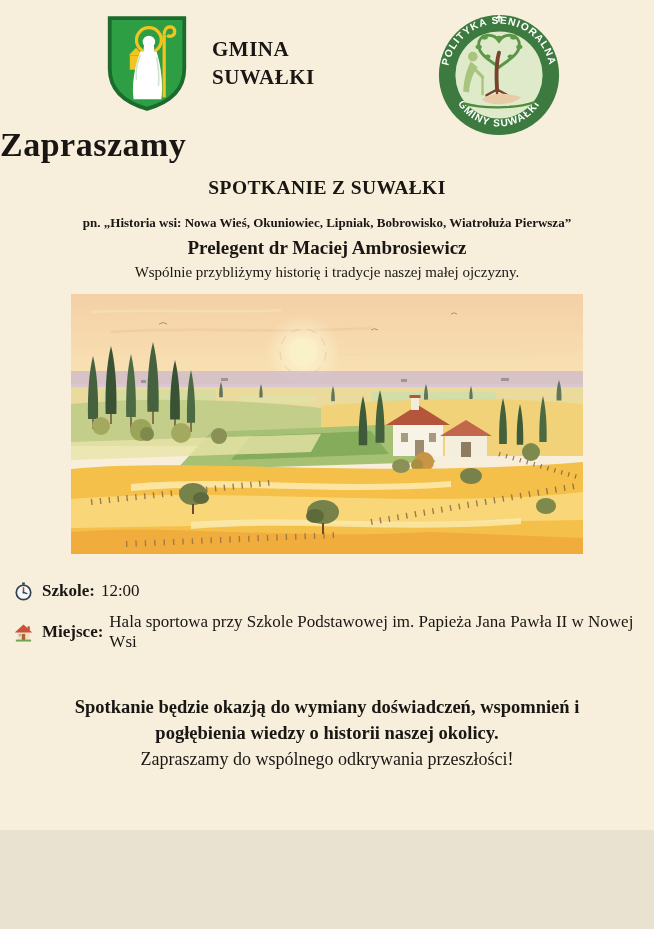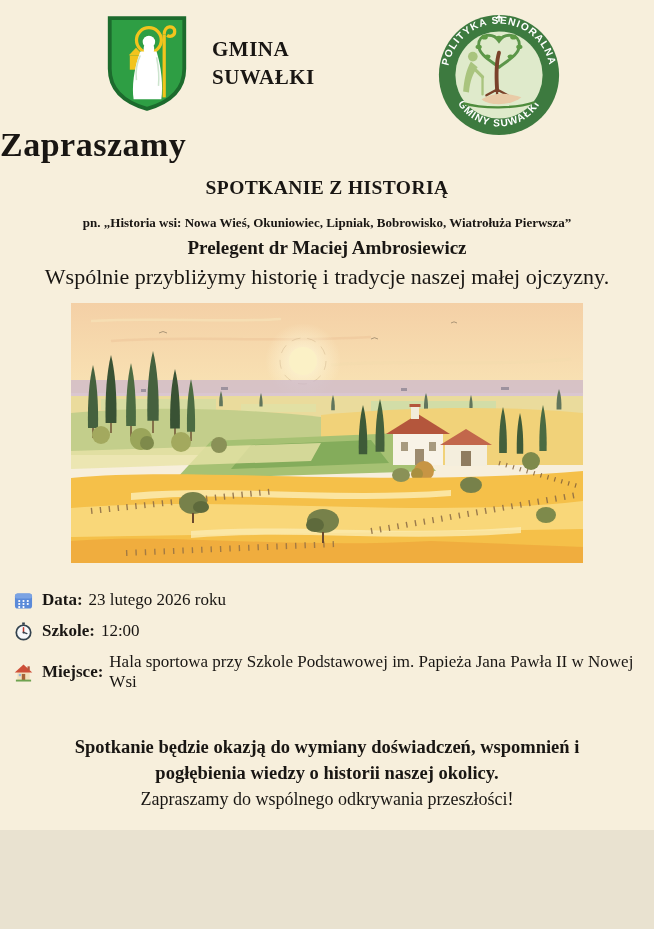--- a/index.html
+++ b/index.html
@@ -18,21 +18,21 @@
   .brand-name { margin:22px 0 0 22px; font-weight:bold; font-size:21px;
                 line-height:28px; letter-spacing:.5px; }
   .seal { width:126px; height:126px; display:block; margin-top:-1px; }
   
   .title { font-size:34px; font-weight:bold; margin-top:8px; letter-spacing:.5px; }
   .center-text { text-align:center; margin-left:auto; margin-right:auto; }
   .intro { font-weight:bold; font-size:19px; line-height:25px; max-width:552px; margin-top:13px; }
   .event-name { font-weight:bold; font-size:19.5px; margin-top:13px; letter-spacing:.4px; }
   .subtitle { font-weight:bold; font-size:13px; line-height:26px; max-width:516px; margin-top:11px; }
   .speaker { font-weight:bold; font-size:19px; margin-top:1px; }
-  .tagline { font-size:22px; margin-top:5px; }
+  .tagline { font-size:15px; margin-top:5px; }
   
   .painting { display:block; width:512px; height:260px; margin:13px auto 0 auto; }
   
   .details { list-style:none; margin:27px 0 0 14px; }
   .details li { display:flex; align-items:center; font-size:17px; margin-bottom:11px; }
   .details svg { width:19px; height:19px; margin-right:9px; flex:0 0 auto; }
   .detail-label { font-weight:bold; }
   .detail-value { margin-left:6px; }
   
   .closing-bold { font-weight:bold; font-size:18.5px; line-height:26px; max-width:560px; margin-top:42px; }
@@ -94,21 +94,21 @@
       <path d="M36,51 C31,60 29,70 28,82 L34,83 C35,72 38,63 43,57 Z" fill="#A9C47E"></path>
       <line x1="41" y1="60" x2="48" y2="67" stroke="#A9C47E" stroke-width="3.4" stroke-linecap="round"></line>
       <line x1="48" y1="67" x2="48" y2="85" stroke="#A9C47E" stroke-width="2.4" stroke-linecap="round"></line>
       <path d="M47,90 C59,83 75,83 88,88 C79,96 56,98 47,90 Z" fill="#E9CBA7"></path>
       <path d="M28,94 C48,100 82,100 102,93" fill="none" stroke="#4E8C3C" stroke-width="2.4"></path>
       <path d="M65,4 l0,6 M62,7 l3,-3 3,3" stroke="#FFFFFF" stroke-width="1.6" fill="none"></path>
     </svg>
   </div>
 
   <h1 class="title">Zapraszamy</h1>
-  <p class="event-name center-text">SPOTKANIE Z HISTORIĄ</p>
+  <p class="event-name center-text">SPOTKANIE Z SUWAŁKI</p>
   <p class="subtitle center-text">pn. „Historia wsi: Nowa Wieś, Okuniowiec, Lipniak, Bobrowisko, Wiatrołuża Pierwsza”</p>
   <p class="speaker center-text">Prelegent dr Maciej Ambrosiewicz</p>
   <p class="tagline center-text">Wspólnie przybliżymy historię i tradycje naszej małej ojczyzny.</p>
 
   <svg class="painting" viewBox="0 0 512 260" preserveAspectRatio="none">
     <defs>
       <linearGradient id="sky" x1="0" y1="0" x2="0" y2="1">
         <stop offset="0" stop-color="#F4D0A6"></stop>
         <stop offset=".55" stop-color="#F8E0B2"></stop>
         <stop offset="1" stop-color="#FAEBC2"></stop>
@@ -216,38 +216,20 @@
       <ellipse cx="252" cy="218" rx="16" ry="12" fill="#77814A"></ellipse>
       <ellipse cx="244" cy="222" rx="9" ry="7" fill="#5E6A3C"></ellipse>
       <line x1="252" y1="229" x2="252" y2="240" stroke="#6B4A2F" stroke-width="2"></line>
       <ellipse cx="400" cy="182" rx="11" ry="8" fill="#77814A"></ellipse>
       <ellipse cx="330" cy="172" rx="9" ry="7" fill="#8A9157"></ellipse>
       <ellipse cx="475" cy="212" rx="10" ry="8" fill="#7E8A4B"></ellipse>
     </g>
   </svg>
 
   <ul class="details">
-    <li>
-      <svg viewBox="0 0 20 20">
-        <rect x="1" y="2.5" width="18" height="16" rx="3" fill="#5B8AD9"></rect>
-        <rect x="1" y="2.5" width="18" height="5.5" rx="3" fill="#7BA3E3"></rect>
-        <g fill="#FFFFFF">
-          <circle cx="5.5" cy="10.5" r="1.15"></circle>
-            <circle cx="10" cy="10.5" r="1.15"></circle>
-            <circle cx="14.5" cy="10.5" r="1.15"></circle>
-          <circle cx="5.5" cy="13.7" r="1.15"></circle>
-            <circle cx="10" cy="13.7" r="1.15"></circle>
-            <circle cx="14.5" cy="13.7" r="1.15"></circle>
-          <circle cx="5.5" cy="16.9" r="1.15"></circle>
-            <circle cx="10" cy="16.9" r="1.15"></circle>
-        </g>
-      </svg>
-      <span class="detail-label">Data:</span>
-      <span class="detail-value">23 lutego 2026 roku</span>
-    </li>
     <li>
       <svg viewBox="0 0 20 20">
         <rect x="8.6" y="0.5" width="2.8" height="2.4" fill="#33424E"></rect>
         <circle cx="10" cy="11" r="7.6" fill="#F6F8FA" stroke="#33424E" stroke-width="1.8"></circle>
         <line x1="10" y1="11" x2="10" y2="6" stroke="#C0392B" stroke-width="1.6" stroke-linecap="round"></line>
         <line x1="10" y1="11" x2="13.6" y2="12.2" stroke="#33424E" stroke-width="1.4" stroke-linecap="round"></line>
         <circle cx="10" cy="11" r="1" fill="#33424E"></circle>
       </svg>
       <span class="detail-label">Szkole:</span>
       <span class="detail-value">12:00</span>

